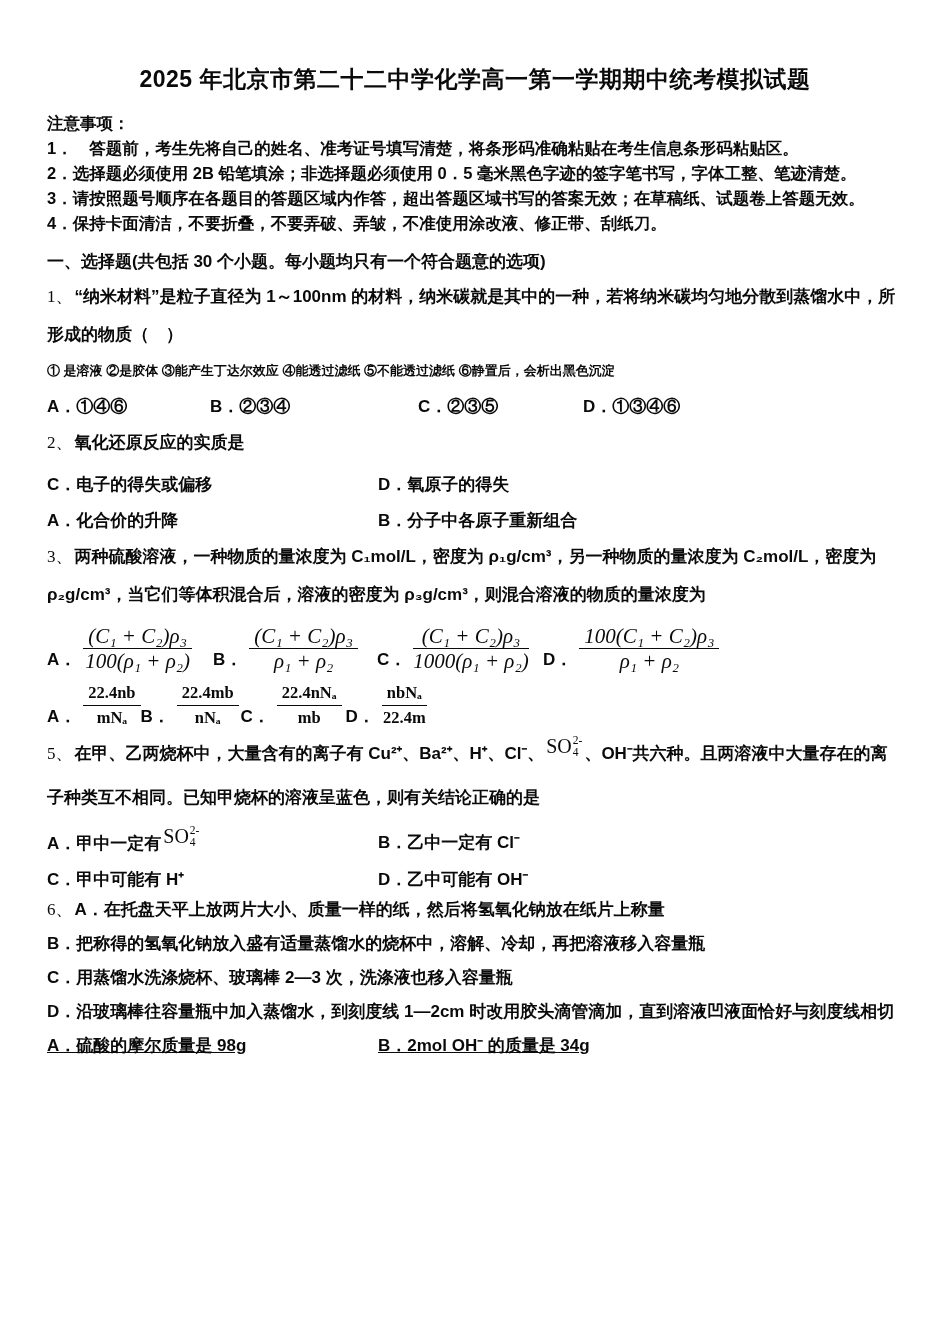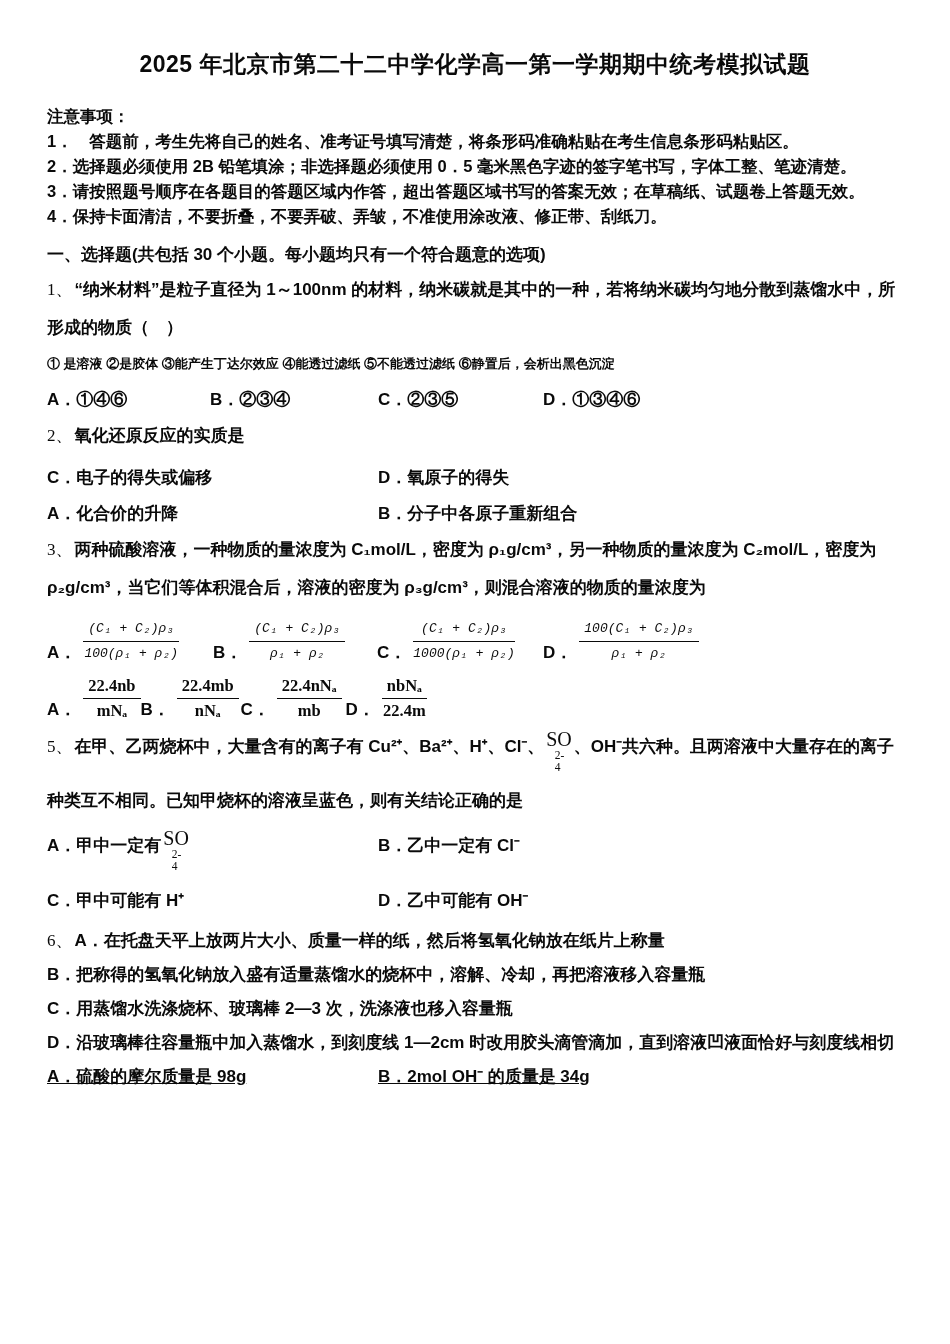--- a/index.html
+++ b/index.html
@@ -11,29 +11,29 @@
     width: 950px;
     height: 1344px;
     overflow: hidden;
     color: #0a0a0a;
     font-family: "Liberation Sans", sans-serif;
   }
   .page {
     padding: 0 47px;
   }
   .title {
-    padding-top: 49px;
+    padding-top: 64px;
     margin: 0;
     text-align: center;
     font-size: 23px;
     font-weight: 800;
     letter-spacing: 0.5px;
   }
   .notice {
-    margin-top: 24px;
+    margin-top: 16px;
     font-size: 16.5px;
     font-weight: 700;
     line-height: 25px;
   }
   .notice p { margin: 0; }
   .section-heading {
     margin: 14px 0 0;
     font-size: 17px;
     font-weight: 700;
     line-height: 24px;
@@ -59,21 +59,21 @@
   }
   .opts4 {
     display: flex;
     margin: 8px 0 2px;
     font-size: 17px;
     font-weight: 700;
     line-height: 26px;
   }
   .w163 { flex: 0 0 163px; }
   .w168 { flex: 0 0 168px; }
-  .w165 { flex: 0 0 165px; }
+  .w165 { flex: 0 0 165px; margin-left: 40px; }
   .wauto { flex: 1; }
   .opt2-row {
     display: flex;
     margin: 10px 0 0;
     font-size: 17px;
     font-weight: 700;
     line-height: 26px;
   }
   .c1 { flex: 0 0 331px; }
   .c2 { flex: 1; }
@@ -99,44 +99,43 @@
     flex-direction: column;
     text-align: center;
     vertical-align: middle;
   }
   .fnum {
     border-bottom: 1.5px solid #0a0a0a;
     padding: 0 5px 2px;
   }
   .fden { padding-top: 2px; }
   .math {
-    font-family: Liberation Mono, monospace;
+    font-family: Liberation Serif, serif;
     font-style: italic;
     font-weight: 400;
-    font-size: 13px;
+    font-size: 21px;
     line-height: 20px;
   }
   .bmath {
     font-family: "Liberation Serif", serif;
     font-style: normal;
     font-weight: 700;
     font-size: 16.5px;
     line-height: 20px;
   }
   .chem {
     display: inline-flex;
     align-items: center;
     font-family: "Liberation Serif", serif;
     font-weight: 400;
     font-size: 20px;
     line-height: 1;
     position: relative;
     top: -6px;
     margin: 0 2px;
-    flex-direction: column;
   }
   .stack {
     display: inline-flex;
     flex-direction: column;
     font-size: 11.5px;
     line-height: 1.05;
     margin-left: 1px;
   }
   .q6 p {
     margin: 0;
@@ -270,21 +269,21 @@
             </span>
           </span></span>
       <span class="c2">B．乙中一定有 Cl⁻</span>
     </div>
     <div class="opt2-row">
       <span class="c1">C．甲中可能有 H⁺</span>
       <span class="c2">D．乙中可能有 OH⁻</span>
     </div>
   </div>
 
-  <div class="q6" style="margin-top:10px;">
+  <div class="q6" style="margin-top:0;">
     <p><span class="qnum">6、</span><span>A．在托盘天平上放两片大小、质量一样的纸，然后将氢氧化钠放在纸片上称量</span></p>
     <p>B．把称得的氢氧化钠放入盛有适量蒸馏水的烧杯中，溶解、冷却，再把溶液移入容量瓶</p>
     <p>C．用蒸馏水洗涤烧杯、玻璃棒 2—3 次，洗涤液也移入容量瓶</p>
     <p>D．沿玻璃棒往容量瓶中加入蒸馏水，到刻度线 1—2cm 时改用胶头滴管滴加，直到溶液凹液面恰好与刻度线相切</p>
   </div>
 
   <div>
     <div class="opt2-row q7-row">
       <span class="c1">A．硫酸的摩尔质量是 98g</span>
       <span class="c2">B．2mol OH⁻ 的质量是 34g</span>

